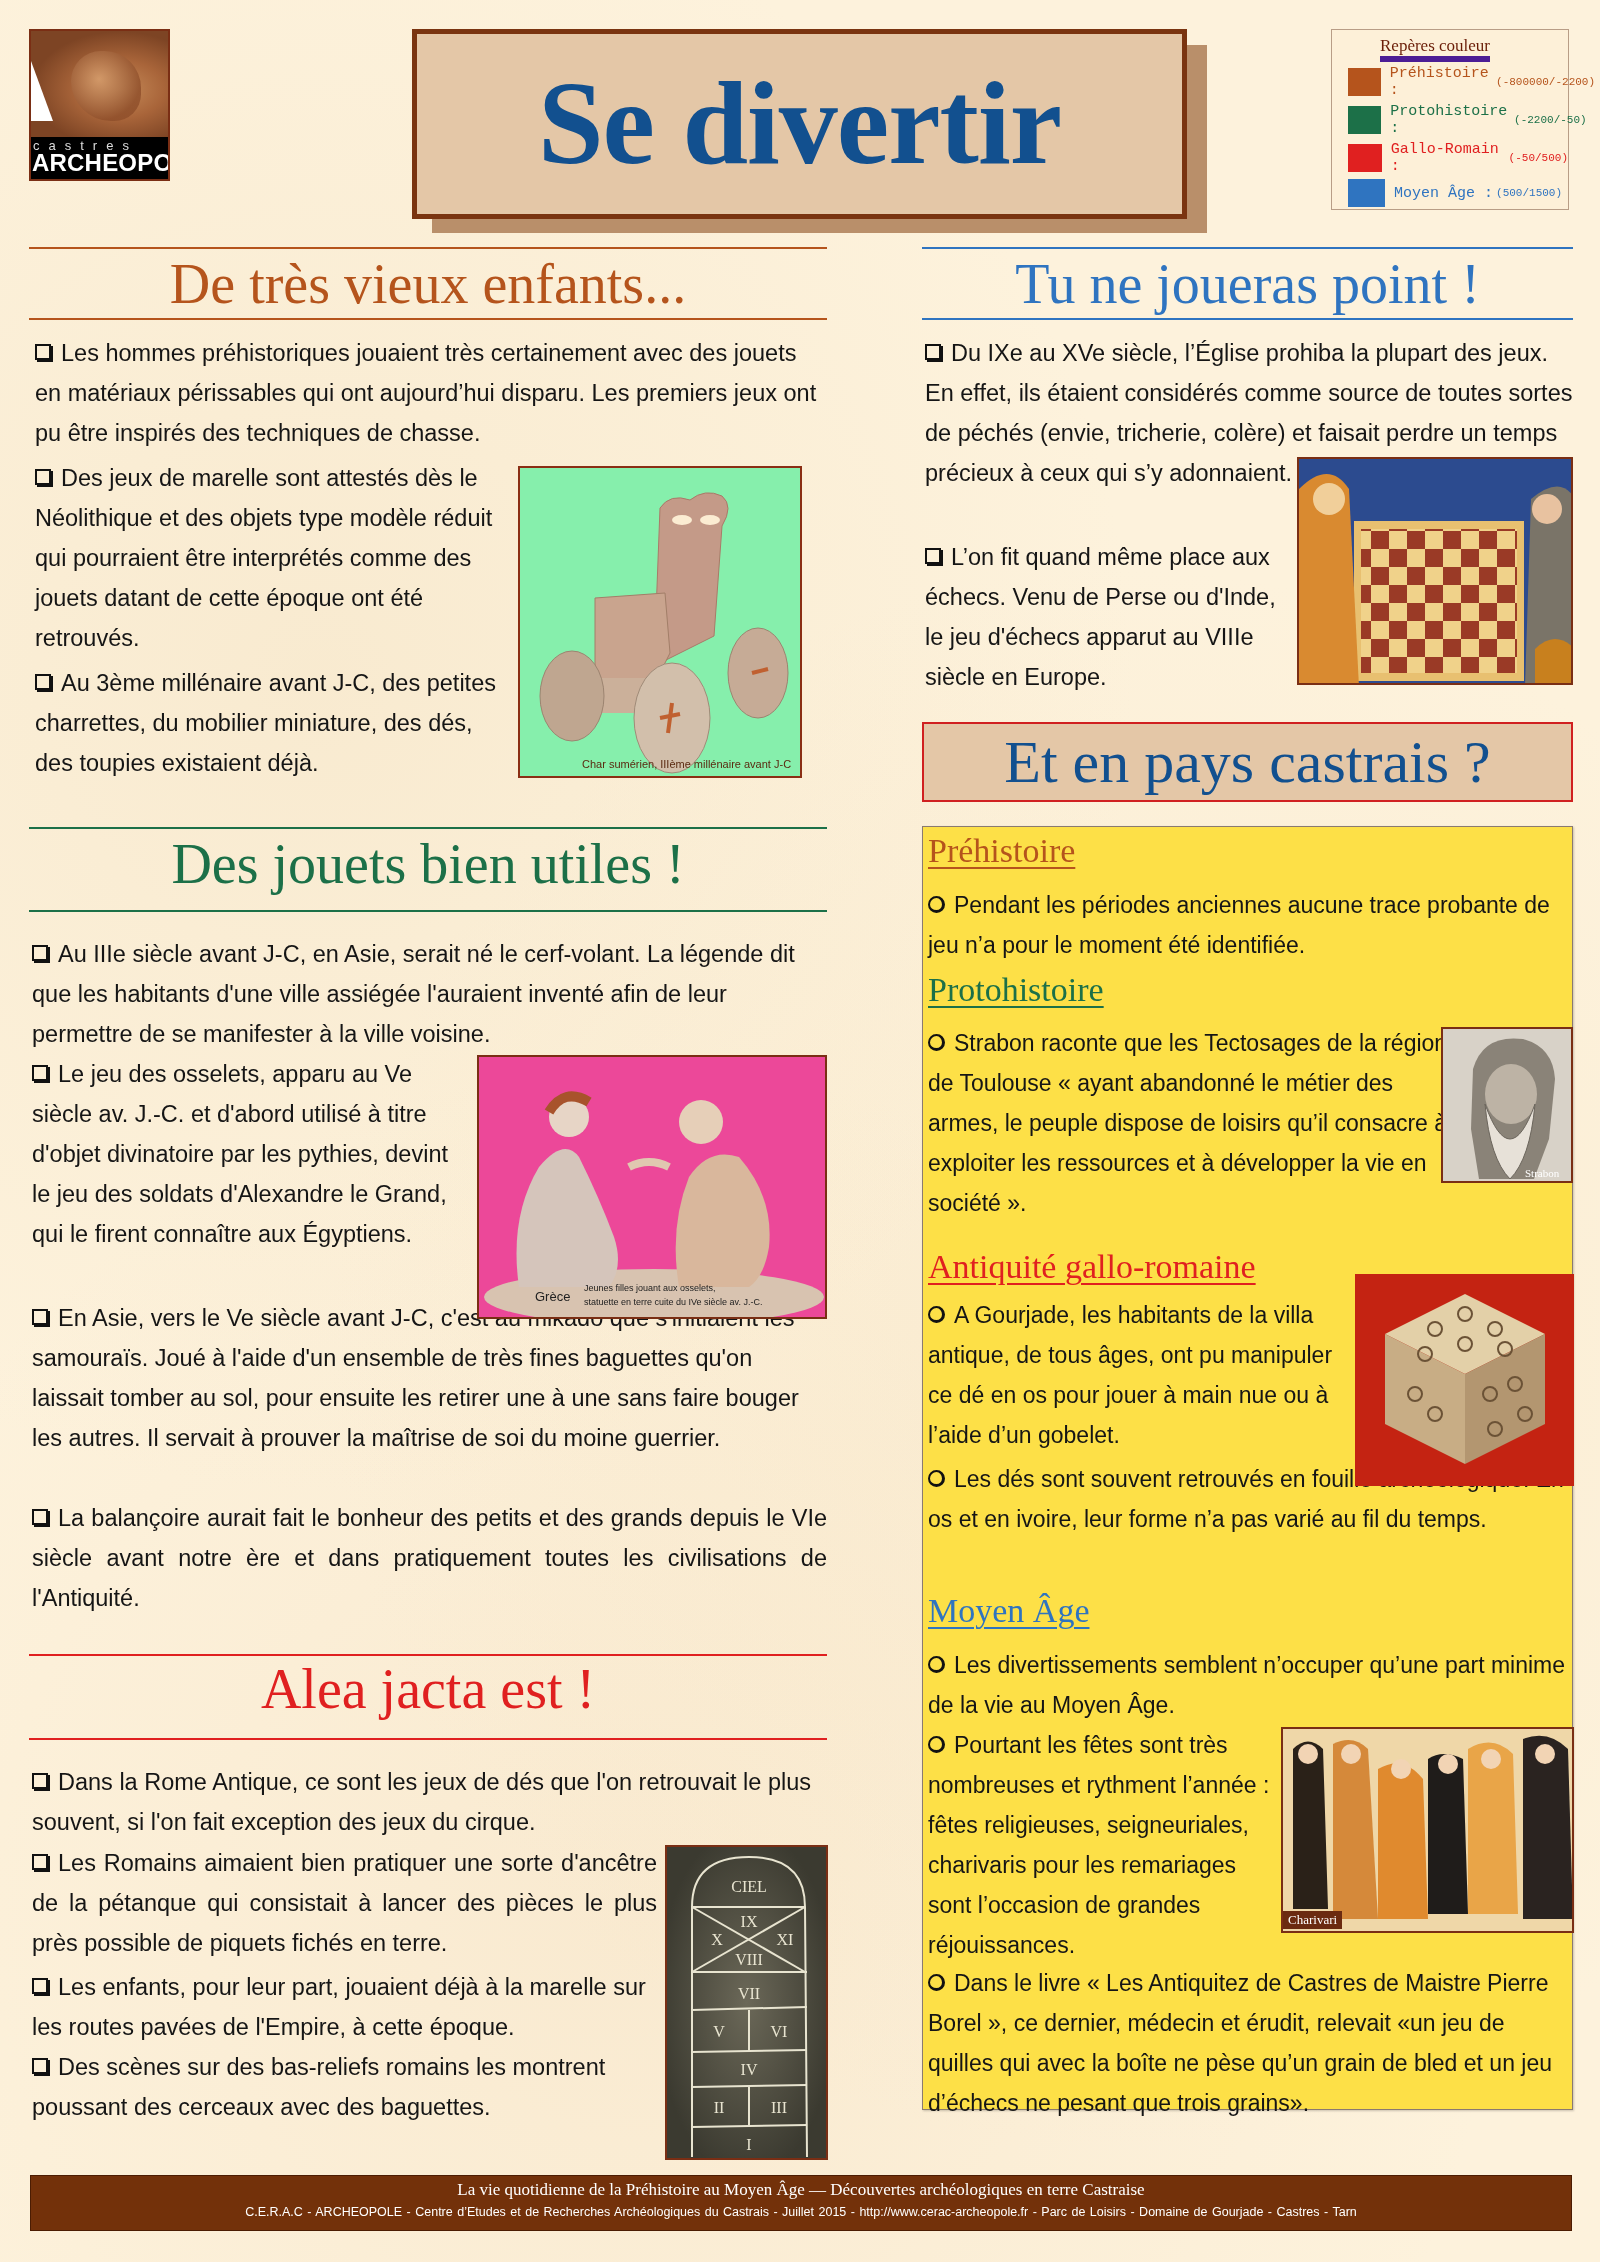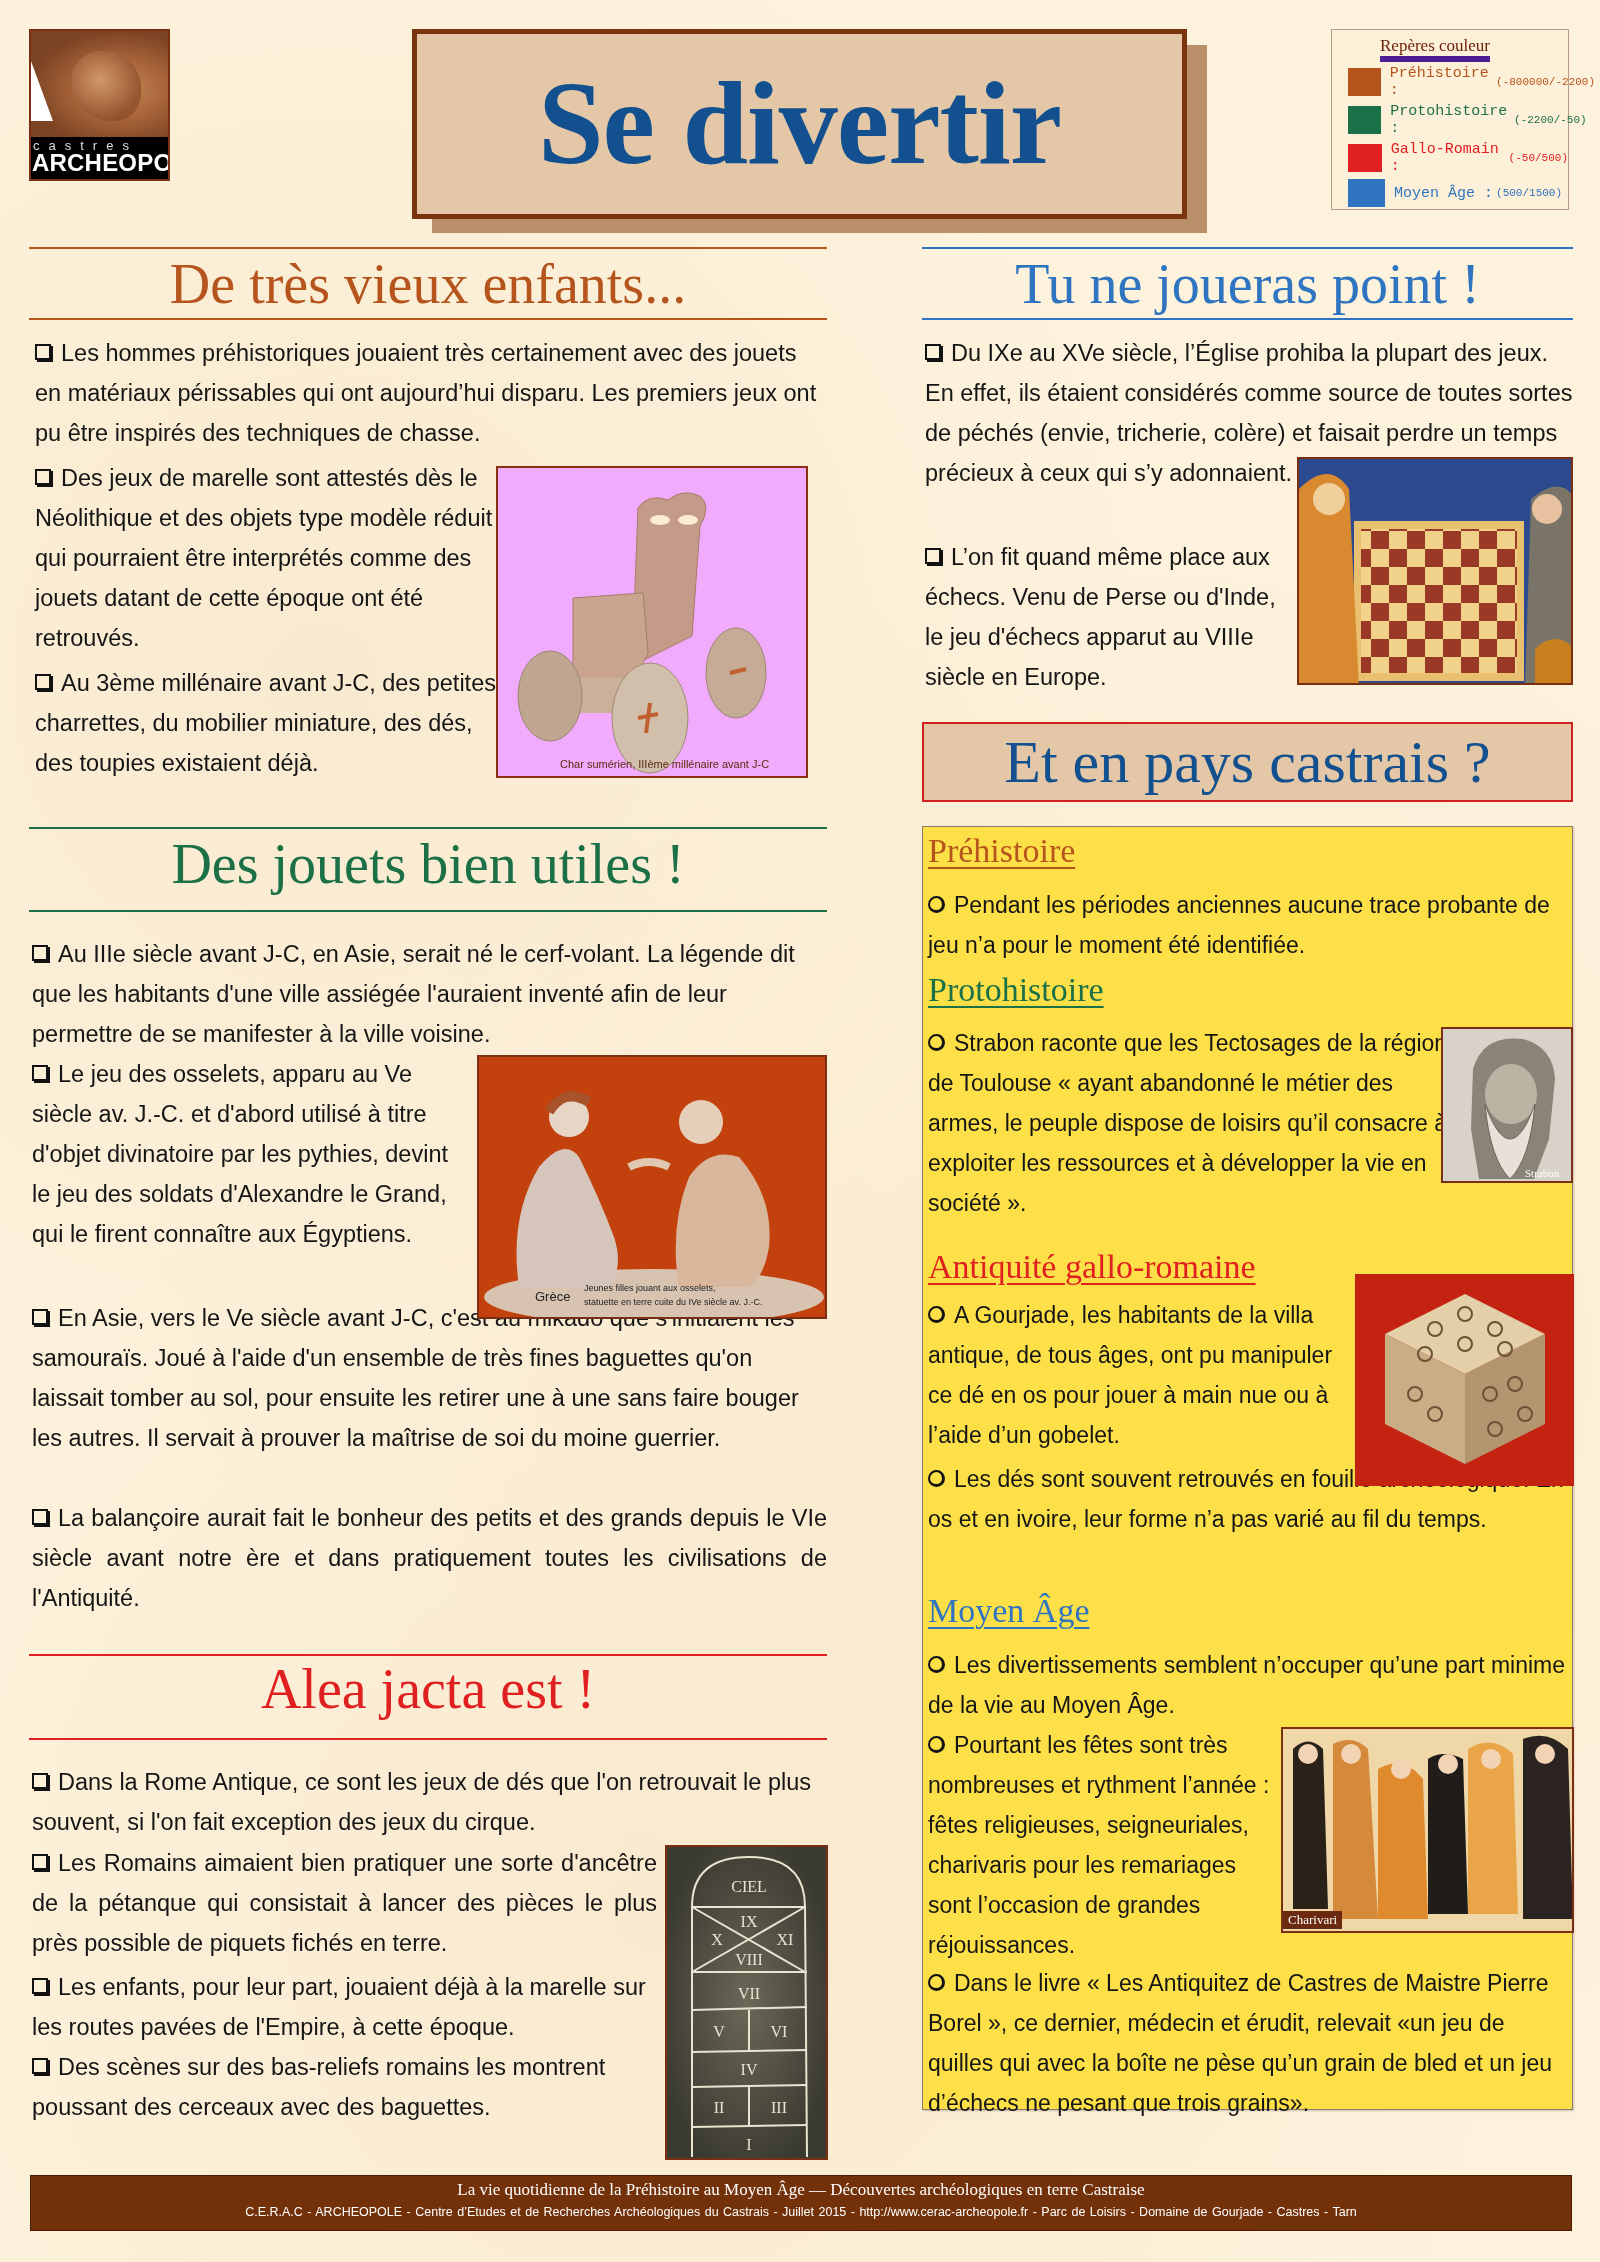--- a/index.html
+++ b/index.html
@@ -102,21 +102,21 @@
 </div>
 
 <div class="rule" style="left:29px;top:247px;width:798px;background:#b5541c"></div>
 <div class="sec-title" style="left:29px;top:253px;width:798px;color:#b5541c">De très vieux enfants...</div>
 <div class="rule" style="left:29px;top:318px;width:798px;background:#b5541c"></div>
 
 <div class="para" style="left:35px;top:333px;width:790px"><span class="bx"></span><span>Les hommes préhistoriques jouaient très certainement avec des jouets en matériaux périssables qui ont aujourd’hui disparu. Les premiers jeux ont pu être inspirés des techniques  de chasse.</span></div>
 <div class="para" style="left:35px;top:458px;width:470px"><span class="bx"></span><span>Des jeux de marelle sont attestés dès le Néolithique et des objets type modèle réduit qui pourraient être interprétés comme des jouets datant de cette époque ont été retrouvés.</span></div>
 <div class="para" style="left:35px;top:663px;width:470px"><span class="bx"></span><span>Au 3ème millénaire avant J-C, des petites charrettes, du mobilier miniature, des dés, des toupies existaient déjà.</span></div>
 
-<div class="fig" style="left:496px;top:466px;width:312px;height:312px;background:#f0abfc">
+<div class="fig" style="left:518px;top:466px;width:284px;height:312px;background:#86efac">
   <svg width="312" height="312" viewBox="0 0 312 312">
     <path d="M140 40 q10-15 30-8 q15-12 32 -4 q12 10 0 30 l-8 110 l-60 30 z" fill="#c49a88" stroke="#a97a68"></path>
     <ellipse cx="162" cy="52" rx="10" ry="5" fill="#fbecd2"></ellipse>
       <ellipse cx="190" cy="52" rx="10" ry="5" fill="#fbecd2"></ellipse>
     <path d="M75 130 l70 -5 l5 60 l-20 40 l-55 -5 z" fill="#c9a48e" stroke="#a27e68"></path>
     <path d="M60 210 l80 0 l20 35 l-80 0 z" fill="#cbb09a"></path>
     <ellipse cx="52" cy="228" rx="32" ry="45" fill="#bfa690" stroke="#9c8470"></ellipse>
     <ellipse cx="152" cy="250" rx="38" ry="55" fill="#d2bfab" stroke="#a08b78"></ellipse>
     <ellipse cx="238" cy="205" rx="30" ry="45" fill="#c6ab96" stroke="#9c8470"></ellipse>
     <path d="M140 250 l20 -4 M152 235 l-4 30" stroke="#c06030" stroke-width="4"></path>
@@ -127,21 +127,21 @@
 
 <div class="rule" style="left:29px;top:827px;width:798px;background:#1c7048"></div>
 <div class="sec-title" style="left:29px;top:833px;width:798px;color:#1c7048">Des jouets bien utiles !</div>
 <div class="rule" style="left:29px;top:910px;width:798px;background:#1c7048"></div>
 
 <div class="para" style="left:32px;top:934px;width:795px"><span class="bx"></span><span>Au IIIe siècle avant J-C, en Asie, serait né le cerf-volant. La légende dit que les habitants d'une ville assiégée l'auraient inventé afin de leur permettre de se manifester à la ville voisine.</span></div>
 <div class="para" style="left:32px;top:1054px;width:435px"><span class="bx"></span><span>Le jeu des osselets, apparu au Ve siècle av. J.-C. et d'abord utilisé à titre d'objet divinatoire par les pythies, devint le jeu des soldats d'Alexandre le Grand, qui le firent connaître aux Égyptiens.</span></div>
 <div class="para" style="left:32px;top:1298px;width:795px;text-indent:0"><span class="bx"></span><span>En Asie, vers le Ve siècle avant  J-C, c'est au mikado que s'initiaient les samouraïs. Joué à l'aide d'un ensemble de très fines baguettes qu'on laissait tomber au sol, pour ensuite les retirer une à une sans faire bouger les autres. Il servait à prouver la maîtrise de soi du moine guerrier.</span></div>
 <div class="para justify" style="left:32px;top:1498px;width:795px"><span class="bx"></span><span>La balançoire aurait fait le bonheur des petits et des grands depuis le VIe siècle avant notre ère et dans pratiquement toutes les civilisations de l'Antiquité.</span></div>
 
-<div class="fig" style="left:477px;top:1055px;width:350px;height:264px;background:#c2410c;border-color:#7a2e14">
+<div class="fig" style="left:477px;top:1055px;width:350px;height:264px;background:#ec4899;border-color:#7a2e14">
   <svg width="350" height="264" viewBox="0 0 350 264">
     <ellipse cx="175" cy="240" rx="170" ry="28" fill="#d8c3b0"></ellipse>
     <path d="M40 230 q-10-70 20-120 q25-30 40-10 q20 40 35 80 q10 30 -5 50 z" fill="#d5c5bb"></path>
     <circle cx="90" cy="60" r="20" fill="#e7d5c6"></circle>
       <path d="M70 55 q15-25 40-10" stroke="#a8532c" stroke-width="10" fill="none"></path>
     <path d="M200 230 q-10-60 10-110 q20-30 50-20 q35 40 30 90 q-5 30 -20 40 z" fill="#d9b79c"></path>
     <circle cx="222" cy="65" r="22" fill="#e6cfb8"></circle>
     <path d="M150 110 q20-10 40 0" stroke="#e0c8b0" stroke-width="8" fill="none"></path>
   </svg>
   <div class="caption" style="left:56px;top:232px;font-size:13px;color:#222">Grèce</div>

